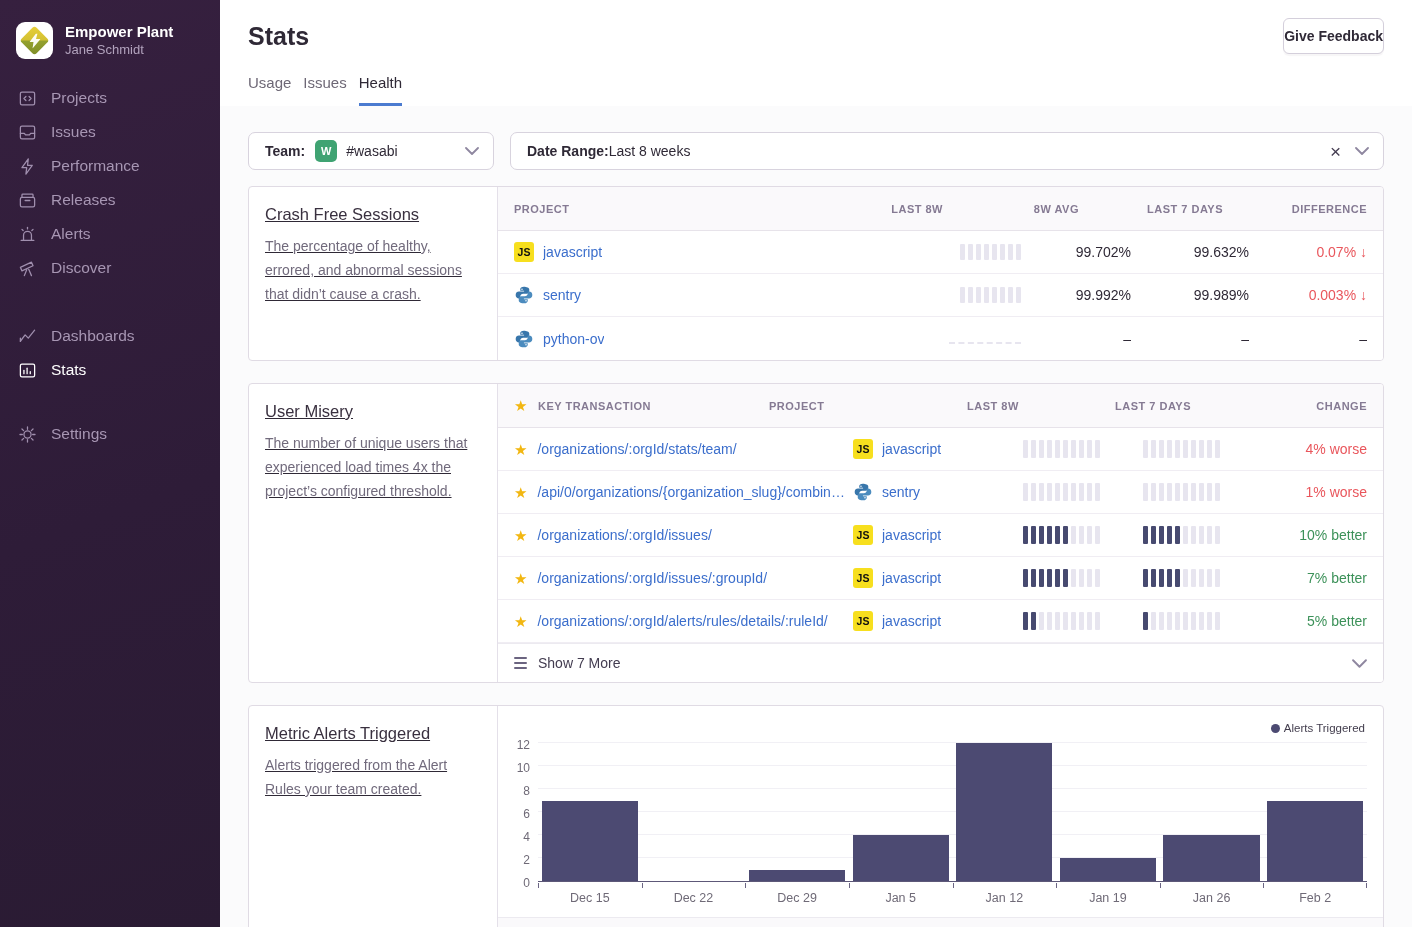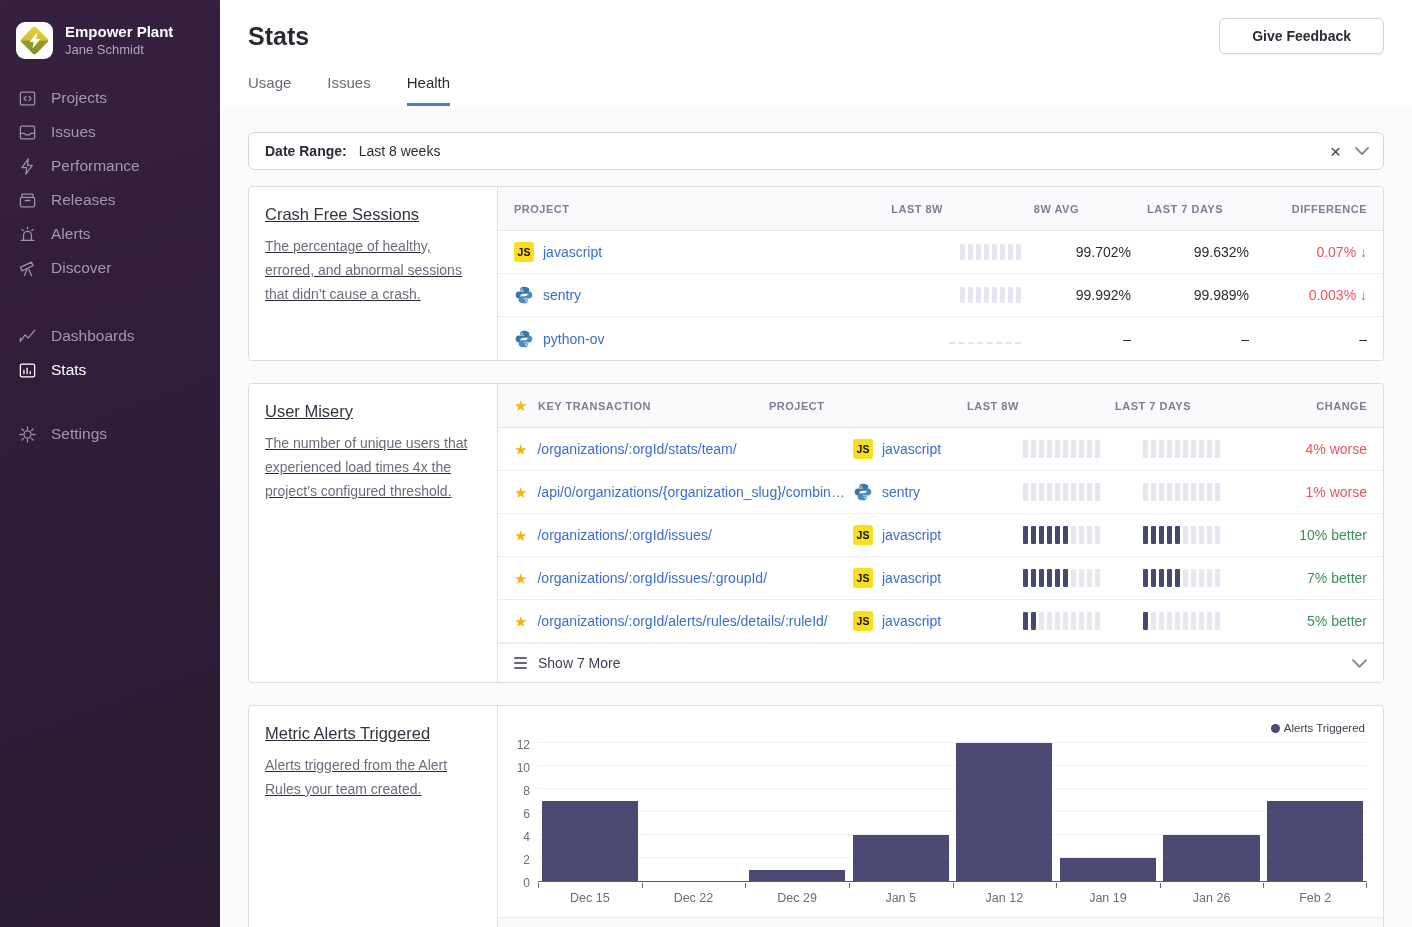--- a/index.html
+++ b/index.html
@@ -43,25 +43,25 @@
   .nav-item.active { color: #ffffff; }
   .nav-item.active .nav-icon { color: #ffffff; }
 
   
   .main { flex: 1; display: flex; flex-direction: column; background: #fbfbfc; }
   .page-header { background: #ffffff; padding: 18px 28px 0 28px; }
   .title-row { display: flex; align-items: flex-start; justify-content: space-between; }
   .page-title { font-size: 25px; font-weight: 700; color: #2f2936; padding-top: 4px; }
   .feedback-btn {
     background: #fff; border: 1px solid #d4cfdb; border-radius: 6px;
-    padding: 9px 32px; font-size: 14px; font-weight: 700; color: #2f2936;
+    padding: 9px 0; font-size: 14px; font-weight: 700; color: #2f2936;
     box-shadow: 0 2px 1px rgba(50,35,60,.04); cursor: pointer;
     font-family: inherit;
   }
-  .tabs { display: flex; gap: 36px; margin-top: 20px; }
+  .tabs { display: flex; gap: 12px; margin-top: 20px; }
   .tab {
     font-size: 15px; color: #6e6876; padding-bottom: 12px; cursor: pointer;
     border-bottom: 3px solid transparent;
   }
   .tab.active { color: #2f2936; border-bottom-color: #4b7bd0; }
   .header-divider { height: 1px; background: #e7e3ea; }
 
   .content { padding: 26px 28px; }
 
   
@@ -74,21 +74,21 @@
   .team-select { width: 246px; }
   .date-select { flex: 1; }
   .select-label { font-weight: 700; color: #2f2936; }
   .team-avatar {
     width: 22px; height: 22px; border-radius: 5px; background: #3fa372;
     color: #fff; font-size: 11px; font-weight: 700;
     display: flex; align-items: center; justify-content: center;
     margin: 0 9px 0 10px;
   }
   .select-value { color: #2f2936; }
-  .date-select .select-value { margin-left: 12px; }
+  .date-select .select-value { }
   .spacer { flex: 1; }
   .icon-x { font-size: 19px; color: #463e52; line-height: 1; margin-right: 14px; cursor: pointer; }
   .chev { color: #8f87a0; display: flex; }
 
   
   .panel {
     background: #fff; border: 1px solid #e0dbe4; border-radius: 4px;
     display: flex; margin-bottom: 22px; overflow: hidden;
   }
   .panel-desc {
@@ -301,20 +301,31 @@
       <div class="tab">Usage</div>
       <div class="tab">Issues</div>
       <div class="tab active">Health</div>
     </div>
   </header>
   <div class="header-divider"></div>
 
   <div class="content">
 
     <div class="filter-row">
+      <div class="select-box team-select">
+        <span class="select-label">Team:</span>
+        <span class="team-avatar">W</span>
+        <span class="select-value">#wasabi</span>
+        <span class="spacer"></span>
+        <span class="chev">
+            <svg width="14" height="8" viewBox="0 0 14 8">
+              <path d="M1 1l6 6 6-6" fill="none" stroke="#8f87a0" stroke-width="1.8" stroke-linecap="round" stroke-linejoin="round"></path>
+            </svg>
+          </span>
+      </div>
       <div class="select-box date-select">
         <span class="select-label">Date Range:</span>
         <span class="select-value">Last 8 weeks</span>
         <span class="spacer"></span>
         <span class="icon-x">×</span>
         <span class="chev">
             <svg width="14" height="8" viewBox="0 0 14 8">
               <path d="M1 1l6 6 6-6" fill="none" stroke="#8f87a0" stroke-width="1.8" stroke-linecap="round" stroke-linejoin="round"></path>
             </svg>
           </span>

